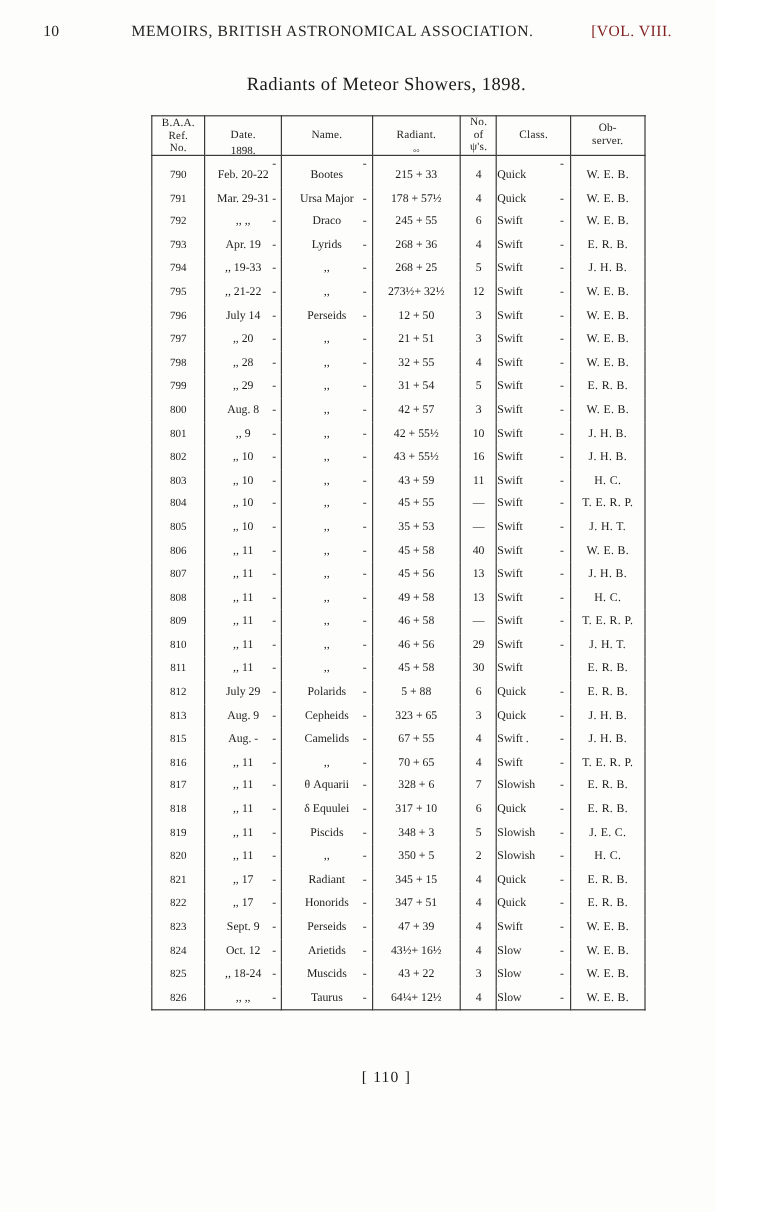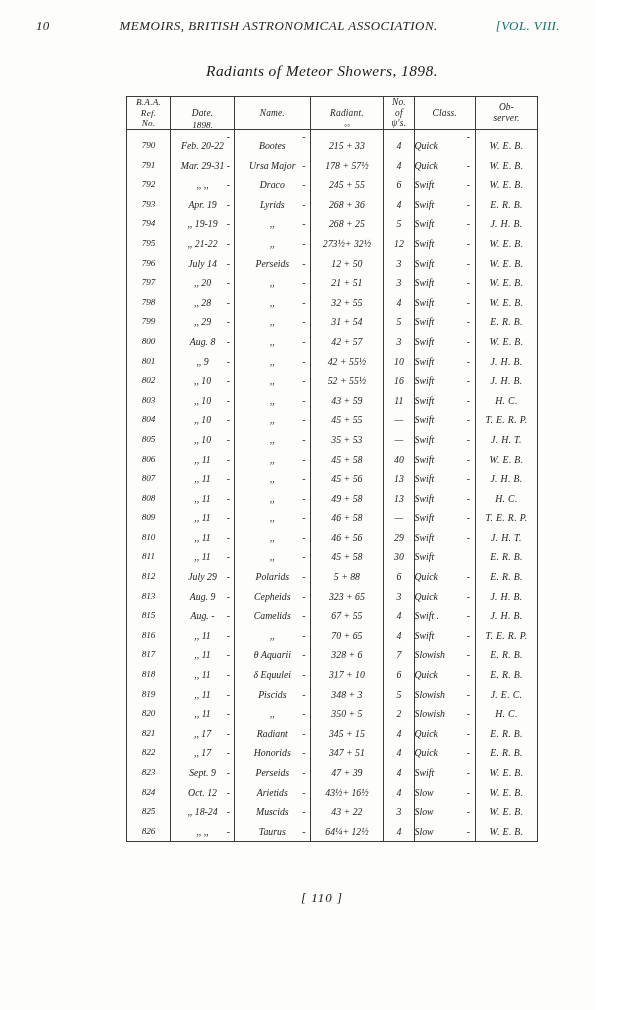--- a/index.html
+++ b/index.html
@@ -13,21 +13,20 @@
     font-family: "Liberation Serif", serif;
     color: #1a1a1a;
     position: relative;
     overflow: hidden;
   }
   .page {
     width: 596px;
     height: 1010px;
     position: relative;
     background: #fdfdfb;
-    font-style: italic;
   }
   .running-head {
     position: absolute;
     top: 18px;
     left: 36px;
     right: 36px;
     display: flex;
     align-items: baseline;
     font-size: 12.5px;
     letter-spacing: 0.3px;
@@ -44,21 +43,21 @@
     font-size: 13px;
     letter-spacing: 0.5px;
     white-space: nowrap;
     color: #1f1f1f;
   }
   .head-vol {
     font-variant: small-caps;
     font-size: 13px;
     letter-spacing: 0.4px;
     margin-left: 6px;
-    color: #0f766e;
+    color: #7f1d1d;
   }
   .table-caption {
     position: absolute;
     top: 62px;
     left: 0;
     width: 644px;
     text-align: center;
     font-size: 15.5px;
     letter-spacing: 0.4px;
     color: #1a1a1a;
@@ -230,21 +229,21 @@
             <td class="c-ref">793</td>
             <td class="c-date date-cell"><span>Apr. 19</span><span class="trail">-</span></td>
             <td class="c-name name-cell"><span>Lyrids</span><span class="trail">-</span></td>
             <td class="c-rad rad-cell"><span>268 + 36</span></td>
             <td class="c-no">4</td>
             <td class="c-class class-cell"><span>Swift</span><span class="dash">-</span></td>
             <td class="c-obs obs-cell">E. R. B.</td>
           </tr>
           <tr>
             <td class="c-ref">794</td>
-            <td class="c-date date-cell"><span>,,   19-19</span><span class="trail">-</span></td>
+            <td class="c-date date-cell"><span>,,   19-33</span><span class="trail">-</span></td>
             <td class="c-name name-cell"><span class="ditto">,,</span><span class="trail">-</span></td>
             <td class="c-rad rad-cell"><span>268 + 25</span></td>
             <td class="c-no">5</td>
             <td class="c-class class-cell"><span>Swift</span><span class="dash">-</span></td>
             <td class="c-obs obs-cell">J. H. B.</td>
           </tr>
           <tr>
             <td class="c-ref">795</td>
             <td class="c-date date-cell"><span>,,   21-22</span><span class="trail">-</span></td>
             <td class="c-name name-cell"><span class="ditto">,,</span><span class="trail">-</span></td>
@@ -304,21 +303,21 @@
             <td class="c-name name-cell"><span class="ditto">,,</span><span class="trail">-</span></td>
             <td class="c-rad rad-cell"><span>42 + 55½</span></td>
             <td class="c-no">10</td>
             <td class="c-class class-cell"><span>Swift</span><span class="dash">-</span></td>
             <td class="c-obs obs-cell">J. H. B.</td>
           </tr>
           <tr>
             <td class="c-ref">802</td>
             <td class="c-date date-cell"><span>,,    10</span><span class="trail">-</span></td>
             <td class="c-name name-cell"><span class="ditto">,,</span><span class="trail">-</span></td>
-            <td class="c-rad rad-cell"><span>52 + 55½</span></td>
+            <td class="c-rad rad-cell"><span>43 + 55½</span></td>
             <td class="c-no">16</td>
             <td class="c-class class-cell"><span>Swift</span><span class="dash">-</span></td>
             <td class="c-obs obs-cell">J. H. B.</td>
           </tr>
           <tr>
             <td class="c-ref">803</td>
             <td class="c-date date-cell"><span>,,    10</span><span class="trail">-</span></td>
             <td class="c-name name-cell"><span class="ditto">,,</span><span class="trail">-</span></td>
             <td class="c-rad rad-cell"><span>43 + 59</span></td>
             <td class="c-no">11</td>

